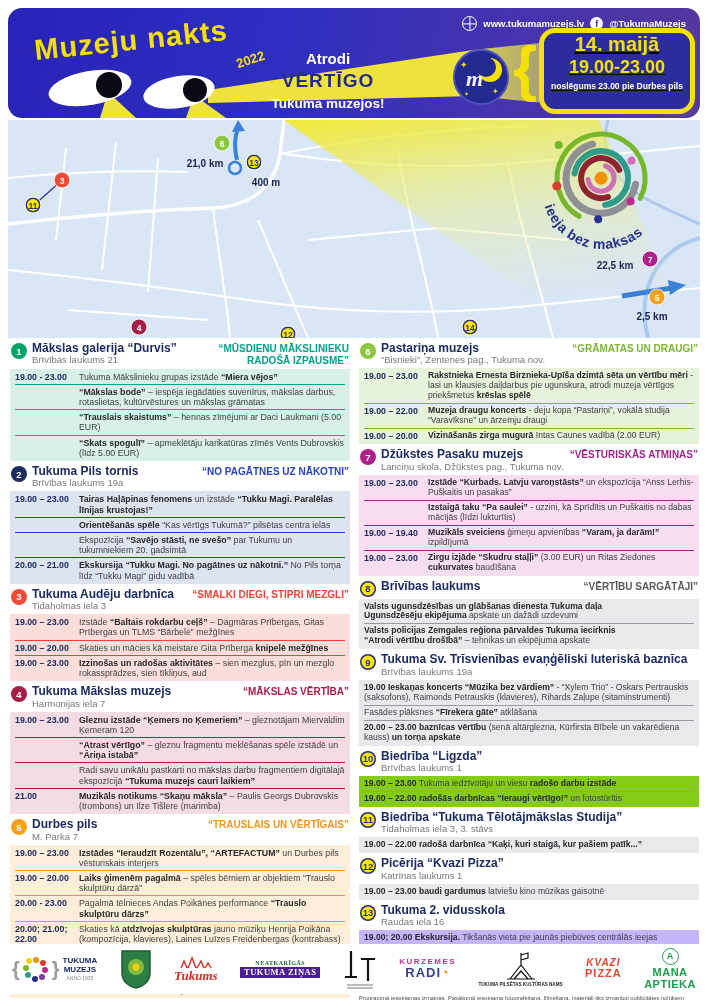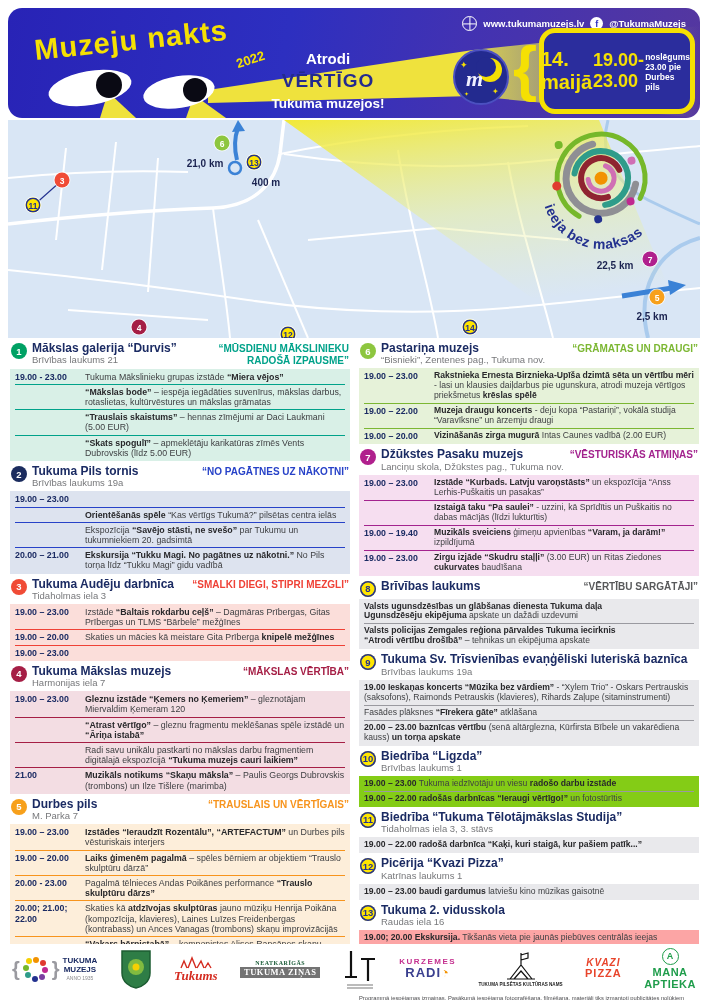--- a/index.html
+++ b/index.html
@@ -16,21 +16,21 @@
   .tag2{position:absolute;left:255px;top:62px;width:130px;text-align:center;color:#232a8f;font-size:19px;font-weight:bold;letter-spacing:1px;}
   .tag3{position:absolute;left:240px;top:88px;width:160px;text-align:center;color:#fff;font-size:13.5px;font-weight:bold;}
   .links{position:absolute;right:14px;top:8px;display:flex;align-items:center;gap:6px;color:#fff;font-size:9.5px;font-weight:bold;}
   .licon{display:inline-flex;width:13px;height:13px;border-radius:50%;background:#fff;color:#2d2fc0;align-items:center;justify-content:center;font-size:9px;font-weight:bold;}
   .globe{background:transparent;border:1.5px solid #fff;position:relative;}
   .globe:before{content:"";position:absolute;left:50%;top:0;bottom:0;width:1.2px;background:#fff;transform:translateX(-50%);}
   .globe:after{content:"";position:absolute;top:50%;left:0;right:0;height:1.2px;background:#fff;transform:translateY(-50%);}
   .moonlogo{position:absolute;left:444px;top:40px;}
   .brace{position:absolute;left:505px;top:30px;color:#f5e003;font-size:62px;font-weight:bold;line-height:60px;}
   .datebox{position:absolute;right:5px;top:20px;width:146px;height:76px;background:#2b2d9d;border:5px solid #f5e003;border-radius:16px;
-    display:flex;flex-direction:row;align-items:center;justify-content:flex-end;gap:1px;}
+    display:flex;flex-direction:column;align-items:center;justify-content:flex-start;gap:1px;text-decoration:underline;}
   .dl1{color:#f5e003;font-size:20px;font-weight:bold;}
   .dl2{color:#f5e003;font-size:18px;font-weight:bold;}
   .dl3{color:#fff;font-size:8.5px;font-weight:bold;margin-top:2px;}
 
   
   .map{position:absolute;left:8px;top:120px;width:692px;height:218px;background:#d9e6f5;overflow:hidden;}
   .map svg.roads{position:absolute;left:0;top:0;}
   .marker{position:absolute;width:15px;height:15px;border-radius:50%;display:flex;align-items:center;justify-content:center;
     font-size:8.5px;font-weight:bold;transform:translate(-50%,-50%);box-shadow:0 0 0 1px rgba(255,255,255,.75);z-index:3;}
   .kmlabel{position:absolute;transform:translate(-50%,-50%);font-size:10px;font-weight:bold;color:#1b2350;white-space:nowrap;z-index:3;}
@@ -41,38 +41,38 @@
   .col{width:340px;}
   .venue{margin-bottom:3px;--sep:#888;}
   .vhead{display:flex;align-items:flex-start;gap:5px;padding:1px 1px 2px;}
   .vnum{flex:0 0 auto;width:16px;height:16px;border-radius:50%;display:flex;align-items:center;justify-content:center;
     font-weight:bold;font-size:9.5px;margin-top:1px;}
   .vmeta{flex:1 1 auto;min-width:0;}
   .vname{display:block;font-size:12px;font-weight:bold;color:#1b2b63;line-height:1.12;}
   .vaddr{display:block;font-size:9.5px;color:#77787b;line-height:1.15;}
   .vtheme{flex:0 0 auto;max-width:158px;text-align:right;font-size:10px;font-weight:bold;line-height:1.18;margin-top:1px;}
   .vrows{padding:1px 5px;}
-  .vrow{display:flex;gap:6px;border-bottom:1px solid var(--sep);padding:2px 0;}
+  .vrow{display:flex;border-bottom:1px solid var(--sep);padding:2px 0;}
   .vrow:last-child{border-bottom:none;}
   .vtime{flex:0 0 64px;font-weight:bold;font-size:8.8px;color:#1b2b63;line-height:1.16;}
   .vdesc{flex:1 1 auto;font-size:8.8px;color:#3f4043;line-height:1.16;}
   .vdesc b{color:#28282b;}
   .col-right .vdesc{font-size:8.6px;}
   .disclaimer{font-size:5.8px;color:#4c4c4f;margin-top:2px;line-height:1.3;}
 
   
   .footer{position:absolute;left:8px;top:944px;width:692px;height:50px;display:flex;align-items:center;justify-content:space-between;padding:0 4px;box-sizing:border-box;background:#fff;}
   .flogo{display:flex;align-items:center;gap:3px;}
   .fl-col{display:flex;flex-direction:column;align-items:center;line-height:1.05;}
   .muz-text{color:#1b2b63;font-weight:bold;font-size:8px;line-height:1.1;text-align:center;}
   .muz-sub{color:#8a8a8e;font-size:5px;margin-top:1px;}
   .brace2{color:#9a9aa0;font-size:20px;font-weight:bold;}
   .tukums-script{color:#d42b20;font-size:13px;font-weight:bold;font-style:italic;font-family:"Liberation Serif",serif;}
   .zinas1{color:#1a5c38;font-size:6px;font-weight:bold;font-family:"Liberation Serif",serif;letter-spacing:.5px;}
-  .zinas2{background:#737373;color:#fff;font-size:8.5px;font-weight:bold;padding:1px 4px;letter-spacing:.5px;font-family:"Liberation Serif",serif;}
+  .zinas2{background:#4c1d95;color:#fff;font-size:8.5px;font-weight:bold;padding:1px 4px;letter-spacing:.5px;font-family:"Liberation Serif",serif;}
   .radio1{color:#c4308f;font-size:8px;font-weight:bold;letter-spacing:1.5px;}
   .radio2{color:#3a3f8f;font-size:13px;font-weight:bold;letter-spacing:1px;}
   .radio2 .odot{color:#f29200;}
   .nams-cap{color:#222;font-size:4.6px;font-weight:bold;text-align:center;line-height:1.2;margin-top:1px;}
   .kvazi1{color:#e8452c;font-size:10px;font-weight:bold;font-style:italic;letter-spacing:1px;}
   .kvazi2{color:#e8452c;font-size:11px;font-weight:bold;letter-spacing:1px;}
   .apt-a{width:15px;height:15px;border:1.6px solid #1f9d4b;border-radius:50%;display:flex;align-items:center;justify-content:center;color:#1f9d4b;font-size:9px;font-weight:bold;margin-bottom:1px;}
   .apt-t{color:#1f9d4b;font-size:11px;font-weight:bold;letter-spacing:.5px;line-height:1.1;}
   .illegible{width:26px;height:2px;background:#bbb;margin-top:1px;}
 </style>
@@ -245,20 +245,21 @@
             <span class="vnum" style="background:#1b2c5e;color:#ffffff;">2</span>
             <span class="vmeta">
               <span class="vname">Tukuma Pils tornis</span>
               <span class="vaddr">Brīvības laukums 19a</span>
             </span>
             <span class="vtheme" style="color:#2742c8">“NO PAGĀTNES UZ NĀKOTNI”</span>
           </div>
           <div class="vrows" style="background:#dde3ef">
             <div class="vrow">
               <span class="vtime">19.00 – 23.00</span>
+              <span class="vdesc"><b>Tairas Haļāpinas fenomens</b> un izstāde <b>“Tukku Magi. Paralēlas līnijas krustojas!”</b></span>
             </div>
             <div class="vrow">
               <span class="vtime"></span>
               <span class="vdesc"><b>Orientēšanās spēle</b> “Kas vērtīgs Tukumā?” pilsētas centra ielās</span>
             </div>
             <div class="vrow">
               <span class="vtime"></span>
               <span class="vdesc">Ekspozīcija <b>“Savējo stāsti, ne svešo”</b> par Tukumu un tukumniekiem 20. gadsimtā</span>
             </div>
             <div class="vrow">
@@ -280,20 +281,21 @@
             <div class="vrow">
               <span class="vtime">19.00 – 23.00</span>
               <span class="vdesc">Izstāde <b>“Baltais rokdarbu ceļš”</b> – Dagmāras Prībergas, Gitas Prībergas un TLMS “Bārbele” mežģīnes</span>
             </div>
             <div class="vrow">
               <span class="vtime">19.00 – 20.00</span>
               <span class="vdesc">Skaties un mācies kā meistare Gita Prīberga <b>knipelē mežģīnes</b></span>
             </div>
             <div class="vrow">
               <span class="vtime">19.00 – 23.00</span>
+              <span class="vdesc"><b>Izzinošas un radošas aktivitātes</b> – sien mezglus, pīn un mezglo rokassprādzes, sien tīkliņus, aud</span>
             </div>
           </div>
         </div>
         <div class="venue" style="--sep: #a51e45;">
           <div class="vhead">
             <span class="vnum" style="background:#a51e45;color:#ffffff;">4</span>
             <span class="vmeta">
               <span class="vname">Tukuma Mākslas muzejs</span>
               <span class="vaddr">Harmonijas iela 7</span>
             </span>
@@ -492,21 +494,21 @@
             </div>
           </div>
           <div class="venue" style="--sep: #9a9aa0;">
             <div class="vhead">
               <span class="vnum" style="background:#ffe600;color:#23318f;box-shadow:inset 0 0 0 1.5px #23318f,0 0 0 0 transparent;">13</span>
               <span class="vmeta">
                 <span class="vname">Tukuma 2. vidusskola</span>
                 <span class="vaddr">Raudas iela 16</span>
               </span>
             </div>
-            <div class="vrows" style="background:#fca5a5">
+            <div class="vrows" style="background:#c4b5fd">
               <div class="vrow inline">
                 <span class="vdesc"><b>19.00; 20.00 Ekskursija.</b> Tikšanās vieta pie jaunās piebūves centrālās ieejas</span>
               </div>
             </div>
           </div>
           <div class="venue" style="--sep: #9a9aa0;">
             <div class="vhead">
               <span class="vnum" style="background:#ffe600;color:#23318f;box-shadow:inset 0 0 0 1.5px #23318f,0 0 0 0 transparent;">14</span>
               <span class="vmeta">
                 <span class="vname">Tukku Magi</span>

